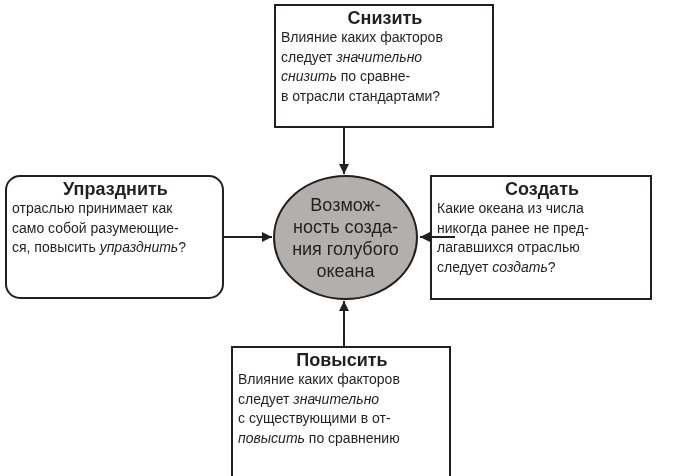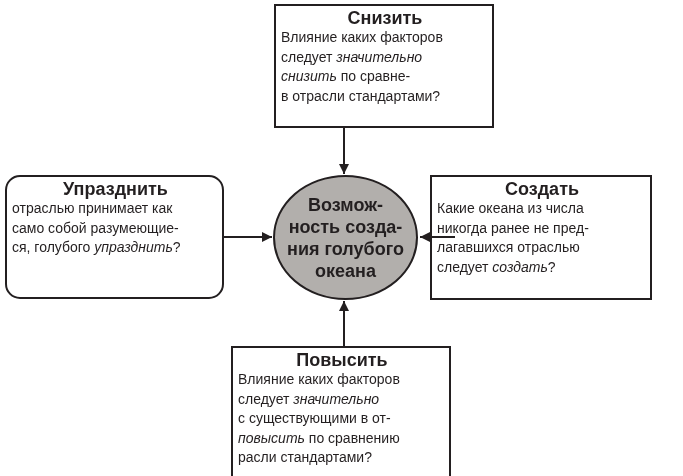--- a/index.html
+++ b/index.html
@@ -46,21 +46,21 @@
     left: 273px; top: 175px;
     width: 145px; height: 125px;
     box-sizing: border-box;
     border: 2px solid var(--line);
     border-radius: 50%;
     background: var(--circle-fill);
     display: flex;
     align-items: center;
     justify-content: center;
   }
-  .ellipse-body { text-align: center; font-weight: bold; }
+  .ellipse-body { text-align: center; }
   .ellipse-body .tline {
     font-size: 18px;
     line-height: 22px;
     text-align: center;
   }
   svg.arrows {
     position: absolute;
     left: 0; top: 0;
     pointer-events: none;
   }
@@ -80,42 +80,41 @@
         <div class="tline"><em>снизить</em><span> по сравне-</span></div>
         <div class="tline"><span>в отрасли стандартами?</span></div>
       </div>
   </div>
 
   <div class="box box-left">
     <div class="box-title">Упразднить</div>
     <div class="box-body">
         <div class="tline"><span>отраслью принимает как</span></div>
         <div class="tline"><span>само собой разумеющие-</span></div>
-        <div class="tline"><span>ся, голубого </span><em>упразднить</em><span>?</span></div>
+        <div class="tline"><span>ся, повысить </span><em>упразднить</em><span>?</span></div>
       </div>
   </div>
 
   <div class="box box-right">
     <div class="box-title">Создать</div>
     <div class="box-body">
         <div class="tline"><span>Какие океана из числа</span></div>
         <div class="tline"><span>никогда ранее не пред-</span></div>
         <div class="tline"><span>лагавшихся отраслью</span></div>
         <div class="tline"><span>следует </span><em>создать</em><span>?</span></div>
       </div>
   </div>
 
   <div class="box box-bottom">
     <div class="box-title">Повысить</div>
     <div class="box-body">
         <div class="tline"><span>Влияние каких факторов</span></div>
         <div class="tline"><span>следует </span><em>значительно</em></div>
         <div class="tline"><span>с существующими в от-</span></div>
         <div class="tline"><em>повысить</em><span> по сравнению</span></div>
-        <div class="tline"><span>расли стандартами?</span></div>
       </div>
   </div>
 
   <div class="ellipse">
     <div class="ellipse-body">
         <div class="tline"><span>Возмож-</span></div>
         <div class="tline"><span>ность созда-</span></div>
         <div class="tline"><span>ния голубого</span></div>
         <div class="tline"><span>океана</span></div>
       </div>

